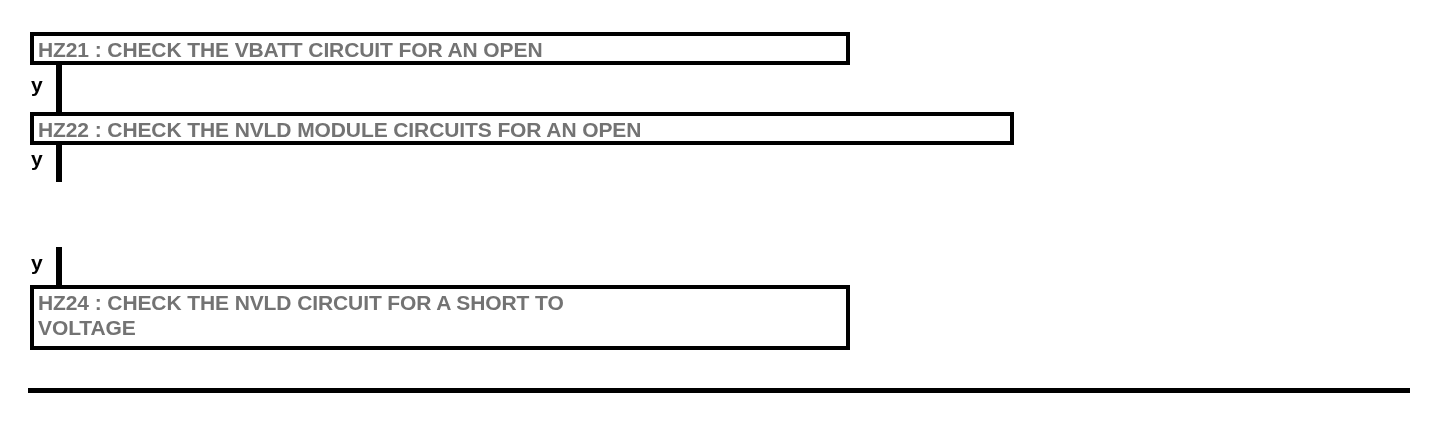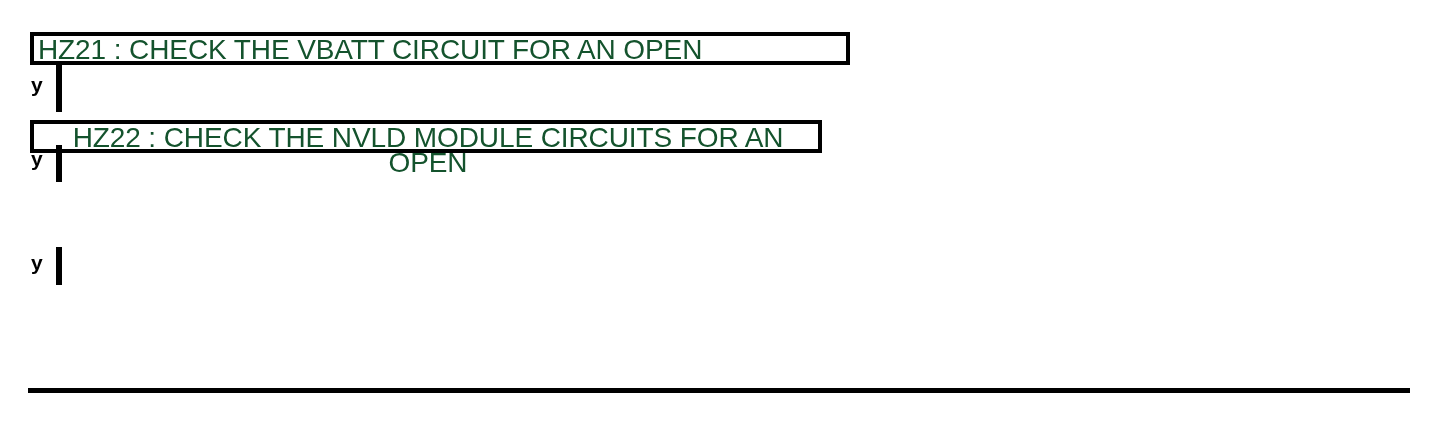--- a/index.html
+++ b/index.html
@@ -30,31 +30,31 @@
     left: 30px;
     width: 820px;
     box-sizing: border-box;
     border: 4px solid #000000;
     background: #ffffff;
     padding: 1px 0 2px 4px;
     display: block;
   }
   .step-box .step-text {
     font-family: "Liberation Sans", sans-serif;
-    font-weight: normal;
-    font-size: 28px;
+    font-weight: bold;
+    font-size: 21px;
     line-height: 25px;
-    color: #14532d;
+    color: #737373;
     letter-spacing: -0.1px;
     white-space: pre-line;
     display: block;
   }
 
   .step-box.box-1 { top: 32px;  height: 33px; }
-  .step-box.box-2 { top: 120px; height: 33px; width: 792px; text-align: center; }
+  .step-box.box-2 { top: 112px; height: 33px; width: 984px; }
   .step-box.box-3 { top: 182px; height: 65px; }
   .step-box.box-4 { top: 285px; height: 65px; }
 
   
   .connector {
     position: absolute;
     left: 56px;
     width: 6px;
     background: #000000;
   }
@@ -102,16 +102,20 @@
     <span class="step-text">HZ22 : CHECK THE NVLD MODULE CIRCUITS FOR AN OPEN</span>
   </div>
 
   <div class="connector conn-2"></div>
   <div class="branch-label lbl-2">y</div>
 
 
   <div class="connector conn-3"></div>
   <div class="branch-label lbl-3">y</div>
 
+  <div class="step-box box-4">
+    <span class="step-text">HZ24 : CHECK THE NVLD CIRCUIT FOR A SHORT TO
+VOLTAGE</span>
+  </div>
 
   <div class="divider-rule"></div>
 
 </div>
 
 </body></html>

